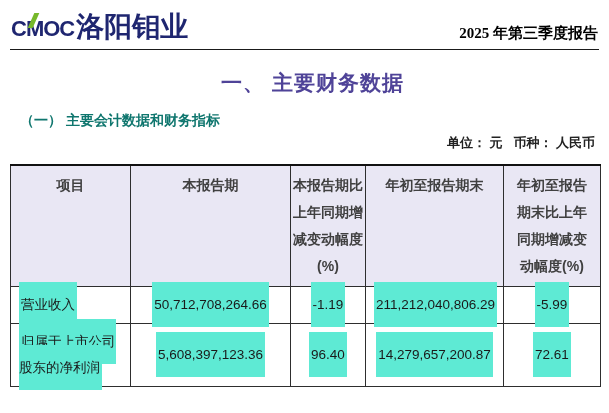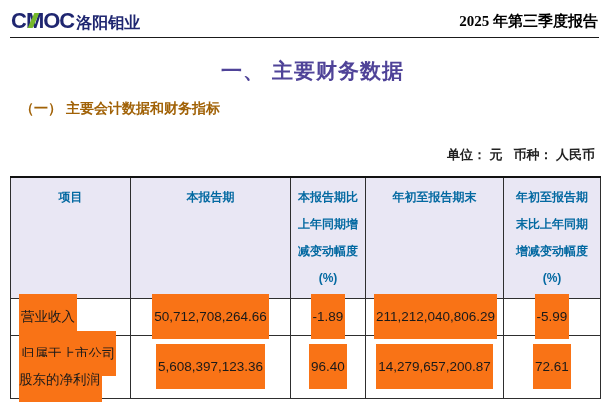--- a/index.html
+++ b/index.html
@@ -23,77 +23,77 @@
     font-size: 22px; font-weight: 800; letter-spacing: -1px;
     color: #1f2670; font-family: "Liberation Sans", sans-serif;
     position: relative;
   }
   .logo-slash {
     position: absolute; left: 20px; top: 5px;
     width: 5px; height: 15px; background: #76b82a;
     transform: skewX(-24deg);
   }
   .logo-cn {
-    font-size: 16px; font-weight: 700; color: #1f2670; margin-left: 2px;
+    font-size: 28px; font-weight: 700; color: #1f2670; margin-left: 2px;
   }
   .report-title {
     font-family: "Liberation Serif", "DejaVu Serif", serif;
     font-size: 15px; font-weight: 700; color: #000; padding-bottom: 3px;
   }
   .header-rule {
     border: none; border-top: 1.5px solid #1a1a1a;
     margin: 3px 10px 0 10px;
   }
 
   
   .section-title {
     margin-top: 19px; text-align: center;
     font-size: 21px; font-weight: 700; color: #4f4398;
     letter-spacing: 1px;
     margin-left: 16px;
   }
   .section-subtitle {
     margin: 15px 0 0 20px;
-    font-size: 14px; font-weight: 700; color: #a16207;
+    font-size: 14px; font-weight: 700; color: #0f766e;
   }
   .unit-line {
-    margin: 28px 14px 0 0; text-align: right;
+    margin: 4px 14px 0 0; text-align: right;
     font-size: 13px; font-weight: 700; color: #222;
     white-space: pre;
   }
 
   
   table.fin {
     margin: 12px 0 0 10px;
     border-collapse: collapse; table-layout: fixed;
     width: 590px;
     border-top: 2.5px solid #111;
   }
   table.fin col.c1 { width: 120px; }
   table.fin col.c2 { width: 160px; }
   table.fin col.c3 { width: 75px; }
   table.fin col.c4 { width: 138px; }
   table.fin col.c5 { width: 97px; }
   table.fin th, table.fin td { border: 1px solid #2e2e2e; }
   table.fin th {
-    background: #e9e7f4; color: #0369a1;
-    font-size: 12px; font-weight: 700;
+    background: #e9e7f4; color: #404040;
+    font-size: 14px; font-weight: 700;
     text-align: center; vertical-align: top;
     line-height: 27px; padding: 6px 2px;
     height: 108px;
   }
   table.fin th.pad-wide { padding: 6px 9px; }
   table.fin td {
     font-size: 13.5px; line-height: 26px;
     padding: 5px 8px; vertical-align: middle;
     background: #fff;
   }
   td.num { text-align: center; padding-right: 6px; }
   td.item { text-align: left; }
-  .hl { background: #f97316; padding: 15px 2px; }
+  .hl { background: #5eead4; padding: 15px 2px; }
 </style>
 </head>
 <body>
 
 <div class="page">
 
   <div class="doc-header">
     <div class="logo">
       <span class="logo-en">CMOC</span>
       <span class="logo-slash"></span>
@@ -121,21 +121,21 @@
         <th>本报告期</th>
         <th>本报告期比上年同期增减变动幅度(%)</th>
         <th class="pad-wide">年初至报告期末</th>
         <th class="pad-wide">年初至报告期末比上年同期增减变动幅度(%)</th>
       </tr>
     </thead>
     <tbody>
       <tr>
         <td class="item"><span class="hl">营业收入</span></td>
         <td class="num"><span class="hl">50,712,708,264.66</span></td>
-        <td class="num"><span class="hl">-1.89</span></td>
+        <td class="num"><span class="hl">-1.19</span></td>
         <td class="num"><span class="hl">211,212,040,806.29</span></td>
         <td class="num"><span class="hl">-5.99</span></td>
       </tr>
       <tr>
         <td class="item"><span class="hl">归属于上市公司股东的净利润</span></td>
         <td class="num"><span class="hl">5,608,397,123.36</span></td>
         <td class="num"><span class="hl">96.40</span></td>
         <td class="num"><span class="hl">14,279,657,200.87</span></td>
         <td class="num"><span class="hl">72.61</span></td>
       </tr>

